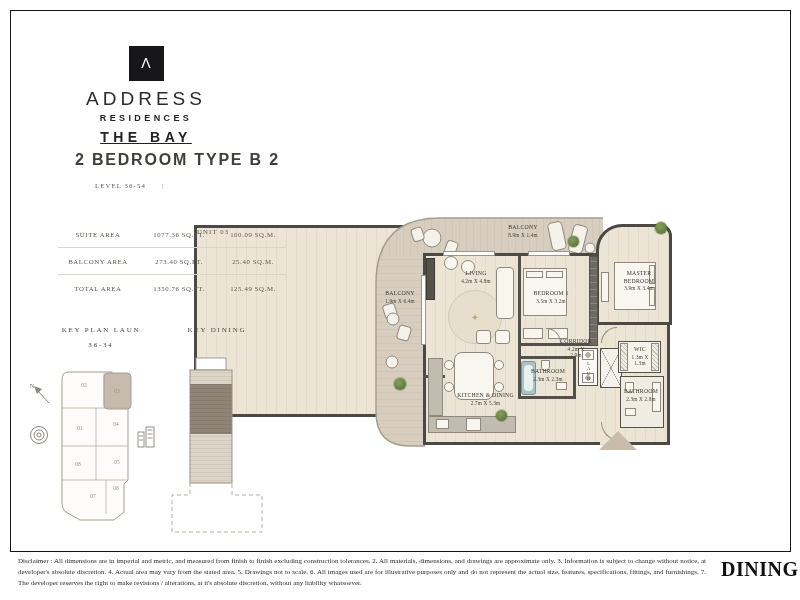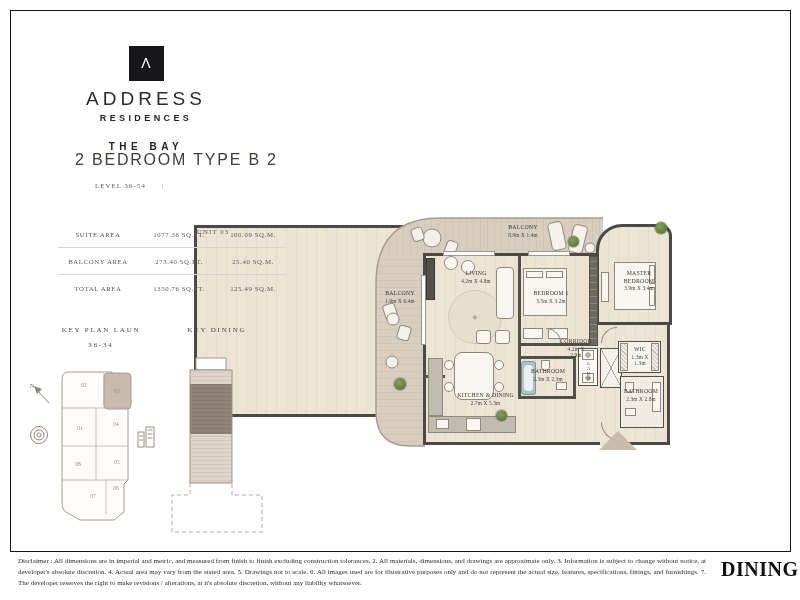--- a/index.html
+++ b/index.html
@@ -7,24 +7,24 @@
         font-family:"Liberation Serif",serif;color:#3a3835;}
   .abs{position:absolute;}
   .frame{position:absolute;left:10px;top:10px;width:779px;height:540px;border:1px solid #161616;}
 
   
   .brand{position:absolute;left:84px;top:46px;width:124px;text-align:center;font-family:"Liberation Sans",sans-serif;}
   .brand .sq{display:inline-block;width:35px;height:35px;background:#17171a;color:#fff;
              font-size:14px;line-height:35px;font-weight:300;}
   .brand .nm{margin-top:7px;font-size:19px;letter-spacing:4px;color:#2c2b29;font-weight:400;}
   .brand .l1{margin-top:3px;font-size:9px;font-weight:bold;letter-spacing:3.4px;color:#232220;}
-  .brand .l2{margin-top:18px;font-size:10px;font-weight:bold;letter-spacing:4.5px;color:#232220;}
+  .brand .l2{margin-top:6px;font-size:14px;font-weight:bold;letter-spacing:4.5px;color:#232220;text-decoration:underline;}
 
   .title{position:absolute;left:75px;top:151px;font-family:"Liberation Sans",sans-serif;
-         font-size:16px;letter-spacing:1.8px;color:#403e3a;}
+         font-size:16px;letter-spacing:1.8px;color:#403e3a;font-weight:bold;}
   .meta{position:absolute;left:95px;top:182px;font-size:6.8px;letter-spacing:1.1px;color:#5d5a54;display:flex;}
   .meta .sep{margin:0 0 0 16px;color:#8a8780;}
   .meta .unit{margin-left:44px;}
 
   
   .area-table{position:absolute;left:58px;top:221px;width:228px;}
   .arow{display:grid;grid-template-columns:80px 82px 66px;height:26px;align-items:center;
         font-size:6.8px;letter-spacing:.6px;color:#5d5a54;text-align:center;}
   .arow + .arow{border-top:1px solid #d9d4cc;}
 

